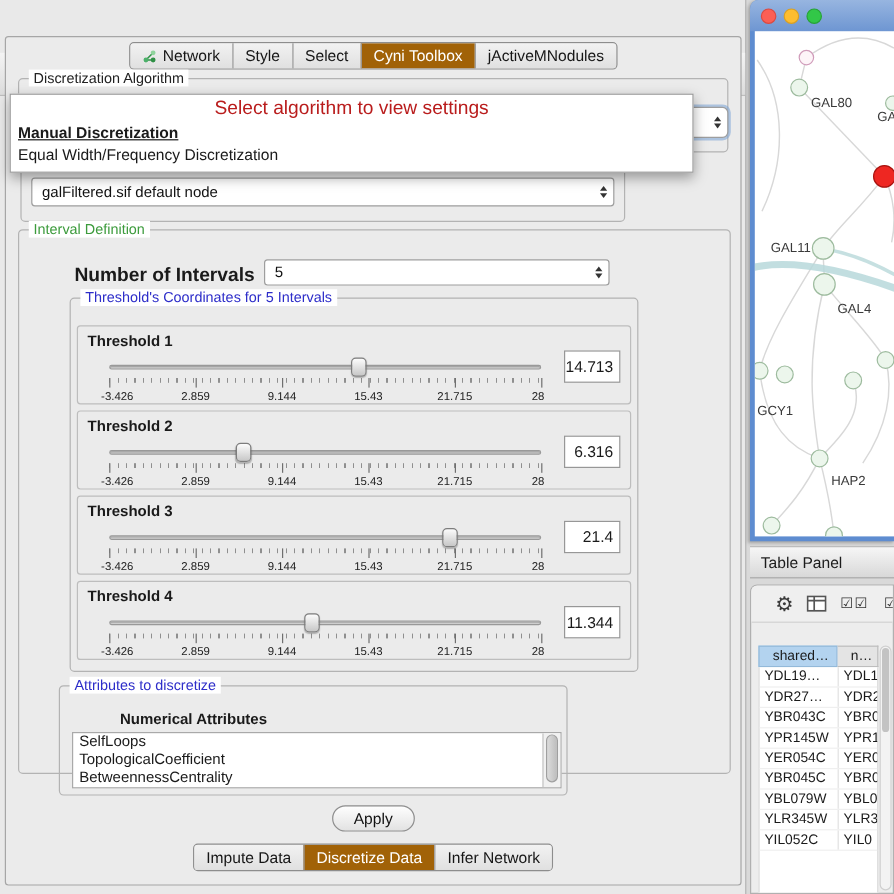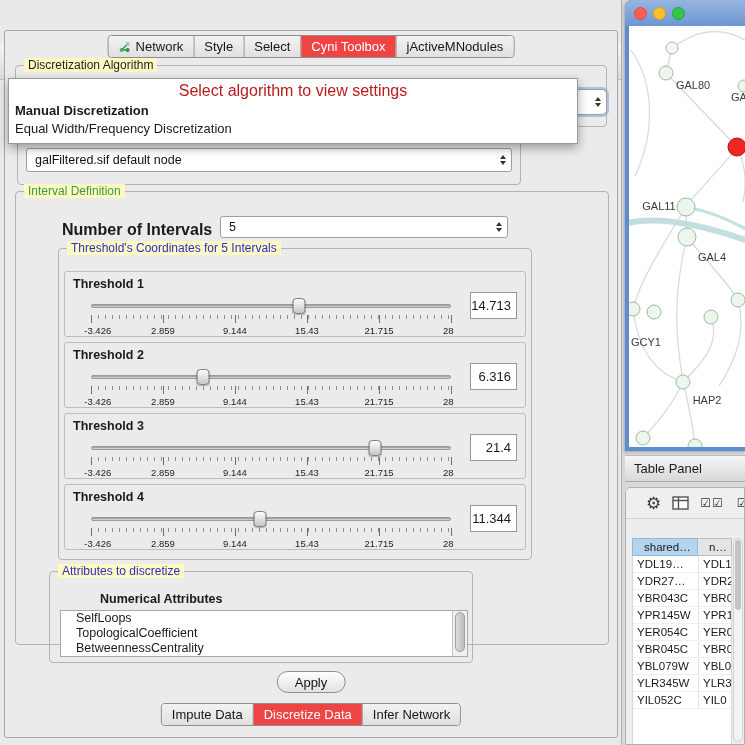--- a/index.html
+++ b/index.html
@@ -13,64 +13,64 @@
   .wc-float{width:9px;height:9px;border:1.5px solid #1d1d1d;margin-left:auto;margin-right:11px;}
   .wc-close{font-size:14px;font-weight:bold;color:#111;line-height:1;}
   .cp-inner{position:absolute;left:4px;top:30px;width:614px;height:708px;border:1px solid #a6a6a6;background:#ebebeb;border-radius:3px;}
 
   
   .tabbar{position:absolute;display:flex;background:#e2e2e2;border:1px solid #8d8d8d;border-radius:4px;overflow:hidden;height:23px;align-items:stretch;}
   .top-tabs{top:4px;left:50%;transform:translateX(-50%);}
   .bottom-tabs{top:672px;left:50%;transform:translateX(-50%);}
   .tab{display:flex;align-items:center;gap:5px;padding:0 10px;font-size:13px;color:#161616;border-left:1px solid #9b9b9b;white-space:nowrap;background:linear-gradient(#f2f2f2,#e0e0e0);}
   .tab:first-child{border-left:none;}
-  .tab.active{background:#ef4444;color:#fff;}
+  .tab.active{background:#a16207;color:#fff;}
   .tab-icon{display:flex;align-items:center;}
 
   
   .group{position:absolute;border:1px solid #b3b3b3;border-radius:4px;}
-  .group-title{position:absolute;top:-8px;left:8px;background:#fef9c3;padding:0 4px;font-size:12px;white-space:nowrap;}
+  .group-title{position:absolute;top:-8px;left:8px;background:#ffffff;padding:0 4px;font-size:12px;white-space:nowrap;}
   .group-title.green{color:#3c9b3c;}
   .group-title.blue{color:#2d2dc9;}
   .group-title.dark{color:#222;}
 
   
   .combo{position:absolute;display:flex;align-items:center;background:#fff;border:1px solid #9e9e9e;border-radius:3px;font-size:12.5px;padding:0 5px 0 8px;color:#111;}
   .combo .combo-text{overflow:hidden;white-space:nowrap;}
   .combo .stepper{margin-left:auto;display:flex;flex-direction:column;gap:2px;padding-left:6px;}
   .combo .stepper i{display:block;width:0;height:0;border-left:3.5px solid transparent;border-right:3.5px solid transparent;}
   .combo .stepper i.up{border-bottom:4px solid #333;}
   .combo .stepper i.down{border-top:4px solid #333;}
   .algo-combo{box-shadow:0 0 0 2px rgba(120,162,214,.55);border-radius:5px;}
 
   
   .popup{position:absolute;left:8px;top:78px;width:570px;background:#fff;border:1px solid #9a9a9a;box-shadow:0 4px 10px rgba(0,0,0,.35);z-index:60;padding-bottom:5px;}
   .popup-placeholder{text-align:center;color:#b91c1c;font-size:16px;padding:3px 0 2px;}
   .popup-item{font-size:13px;padding:1px 6px 2px;}
-  .popup-item.bold{font-weight:bold;}
+  .popup-item.bold{font-weight:bold;text-decoration:underline;}
 
   
   #threshold-rows{position:absolute;left:5px;right:5px;top:22px;}
   .thr-row{position:relative;height:66px;margin-bottom:5px;border:1px solid #bdbdbd;border-radius:3px;background:#ebebeb;}
   .thr-label{position:absolute;left:8px;top:5px;font-weight:bold;font-size:12.5px;}
   .slider-zone{position:absolute;left:26px;top:24px;width:360px;height:40px;}
   .track{position:absolute;left:0;right:0;top:8px;height:4px;background:#d4d4d4;border:1px solid #999;border-radius:2px;box-shadow:inset 0 1px 1px rgba(0,0,0,.25);}
   .thumb{position:absolute;top:2px;width:13px;height:16px;transform:translateX(-50%);background:linear-gradient(#fcfcfc,#c7c7c7);border:1px solid #7d7d7d;border-radius:4px;box-shadow:0 1px 1px rgba(0,0,0,.25);z-index:2;}
   .ticks{position:absolute;left:0;right:0;top:19px;height:4px;background:repeating-linear-gradient(90deg,#8f8f8f 0 1px,transparent 1px 7px);}
   .ticks i{position:absolute;top:0;width:1px;height:8px;background:#6f6f6f;}
   .scale{position:absolute;left:0;right:0;top:29px;height:11px;}
   .scale span{position:absolute;transform:translateX(-50%);font-size:9.5px;color:#222;white-space:nowrap;}
   .scale span:first-child{transform:translateX(-25%);}
   .scale span:last-child{transform:translateX(-75%);}
   .thr-value{position:absolute;right:8px;top:20px;width:47px;height:27px;background:#fff;border:1px solid #979797;font-size:13px;display:flex;align-items:center;justify-content:flex-end;padding-right:5px;}
 
   
   .attr-label{position:absolute;left:10px;top:20px;font-weight:bold;font-size:12.5px;padding-left:40px;}
   .attr-list{position:absolute;left:10px;right:4px;top:38px;bottom:5px;background:#fff;border:1px solid #a9a9a9;overflow:hidden;}
-  .attr-item{font-size:12.5px;line-height:15px;padding-left:15px;white-space:nowrap;}
+  .attr-item{font-size:12.5px;line-height:15px;padding-left:5px;white-space:nowrap;}
   .attr-scroll{position:absolute;right:0;top:0;bottom:0;width:15px;background:#f1f1f1;border-left:1px solid #c3c3c3;}
   .attr-scroll .sthumb{position:absolute;left:2px;right:2px;top:1px;height:40px;background:linear-gradient(90deg,#dcdcdc,#bdbdbd);border:1px solid #9f9f9f;border-radius:5px;}
 
   .apply{position:absolute;left:50%;transform:translateX(-50%);top:640px;height:22px;padding:0 17px;font-size:13px;font-family:inherit;background:linear-gradient(#fefefe,#e2e2e2);border:1px solid #8f8f8f;border-radius:11px;color:#111;}
 
   
   .net-window{position:absolute;left:625px;top:0;width:120px;height:451px;background:#5e8cd0;border-top-left-radius:7px;overflow:hidden;box-shadow:-1px 1px 3px rgba(0,0,0,.25);}
   .net-titlebar{height:26px;background:linear-gradient(#97b5e0,#6e96d2);display:flex;align-items:center;gap:6px;padding-left:9px;}
   .tl{width:13px;height:13px;border-radius:50%;}
   .tl.red{background:#fb5f55;border:1px solid #da4a42;}

